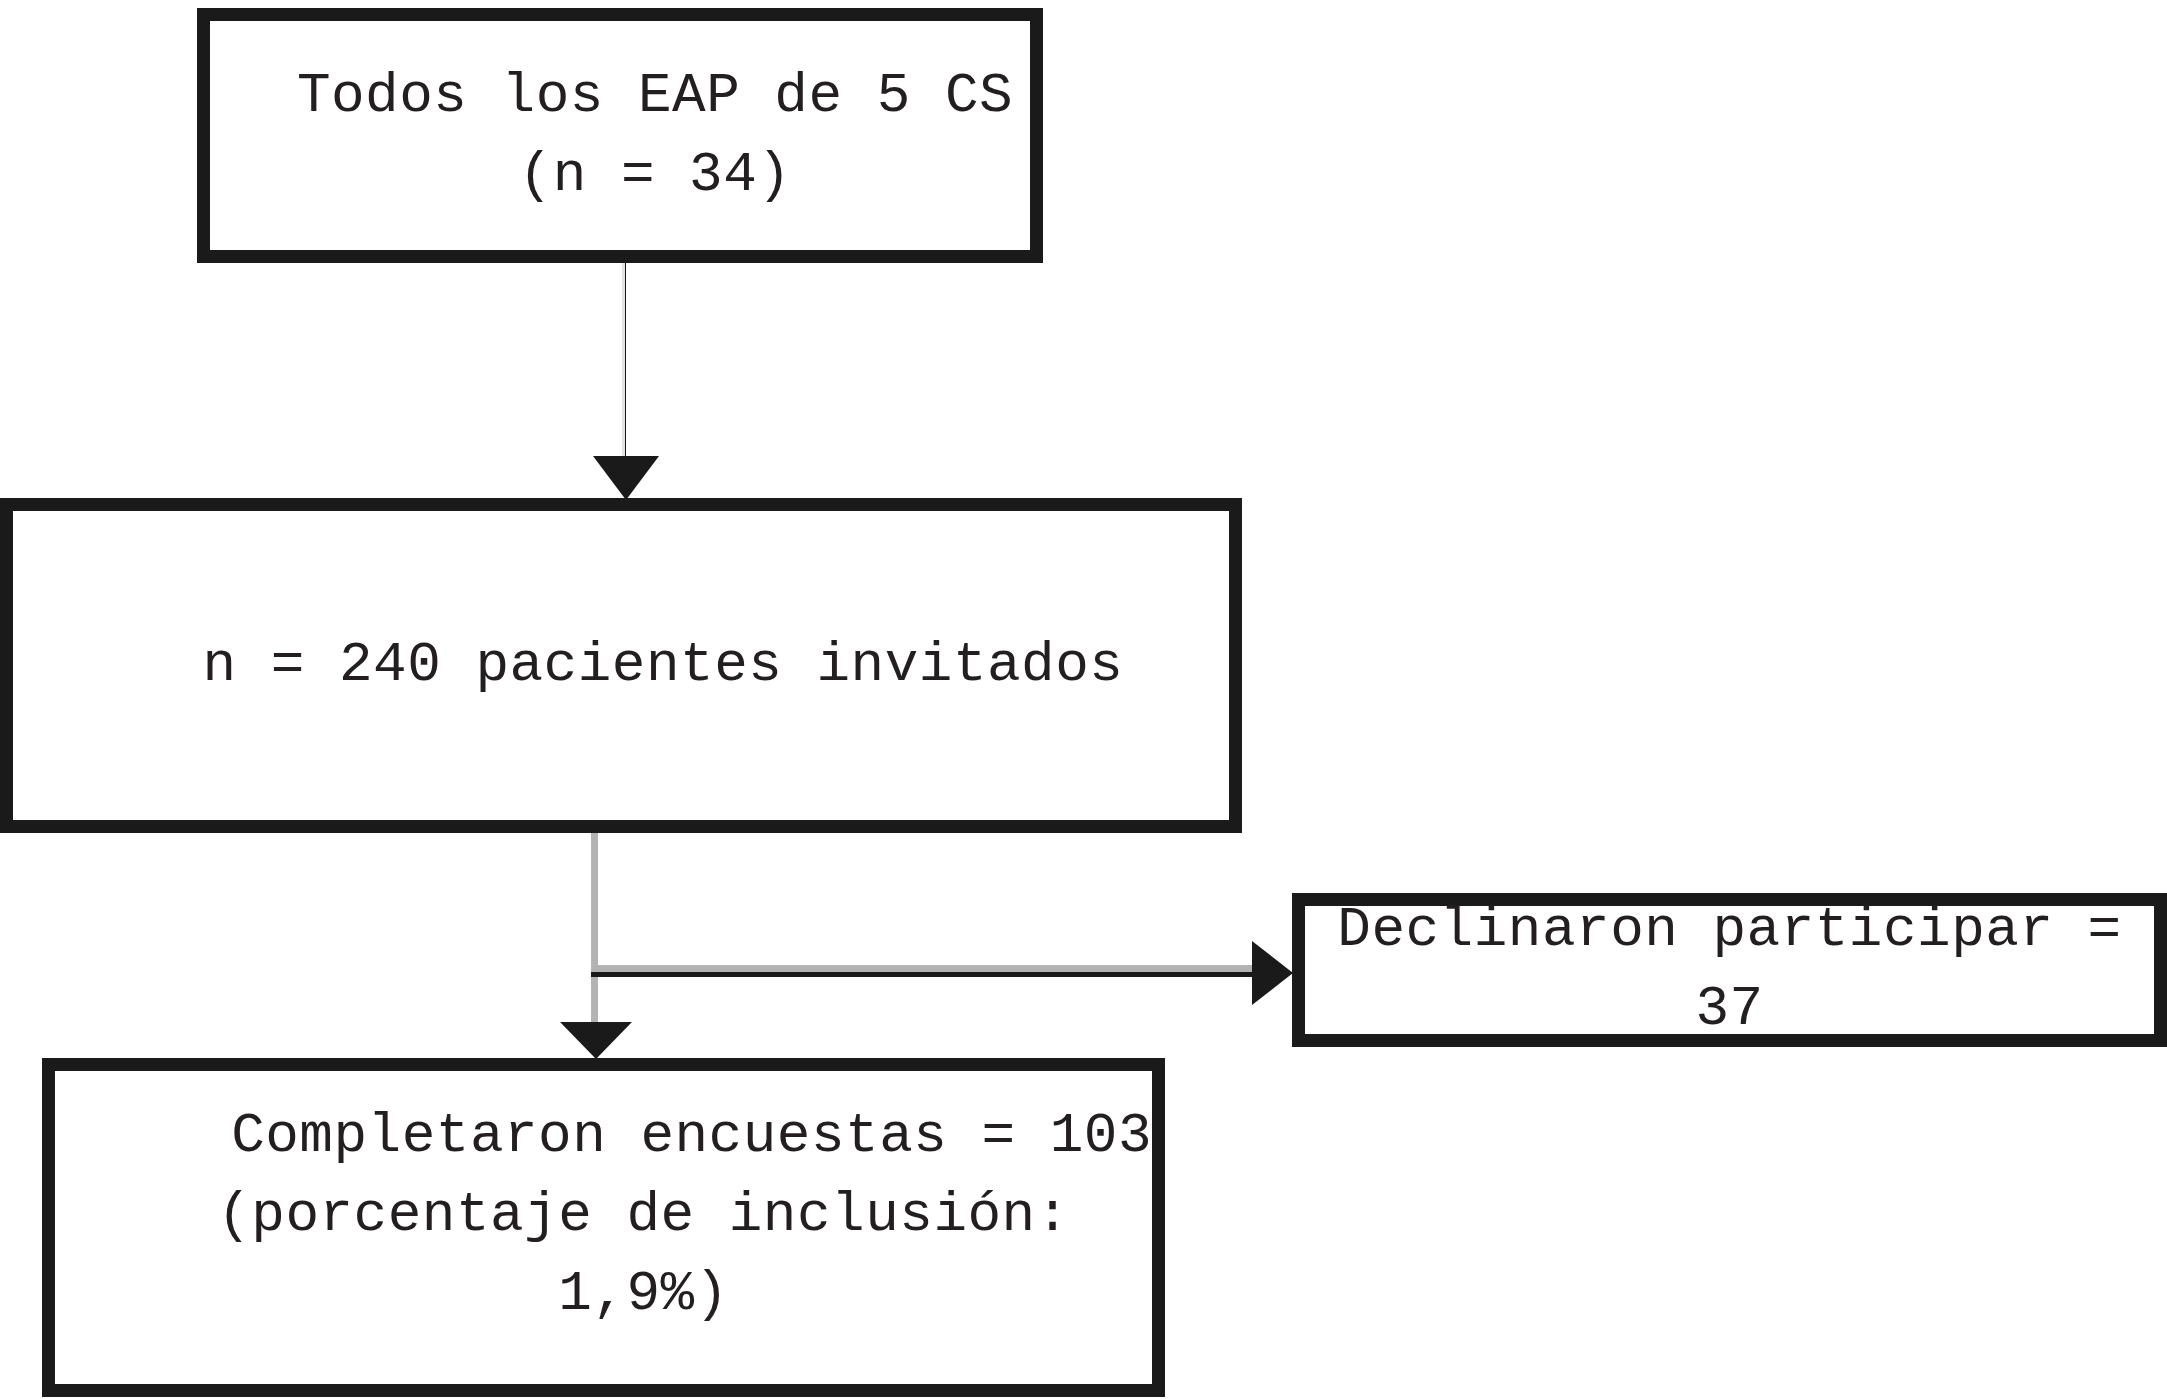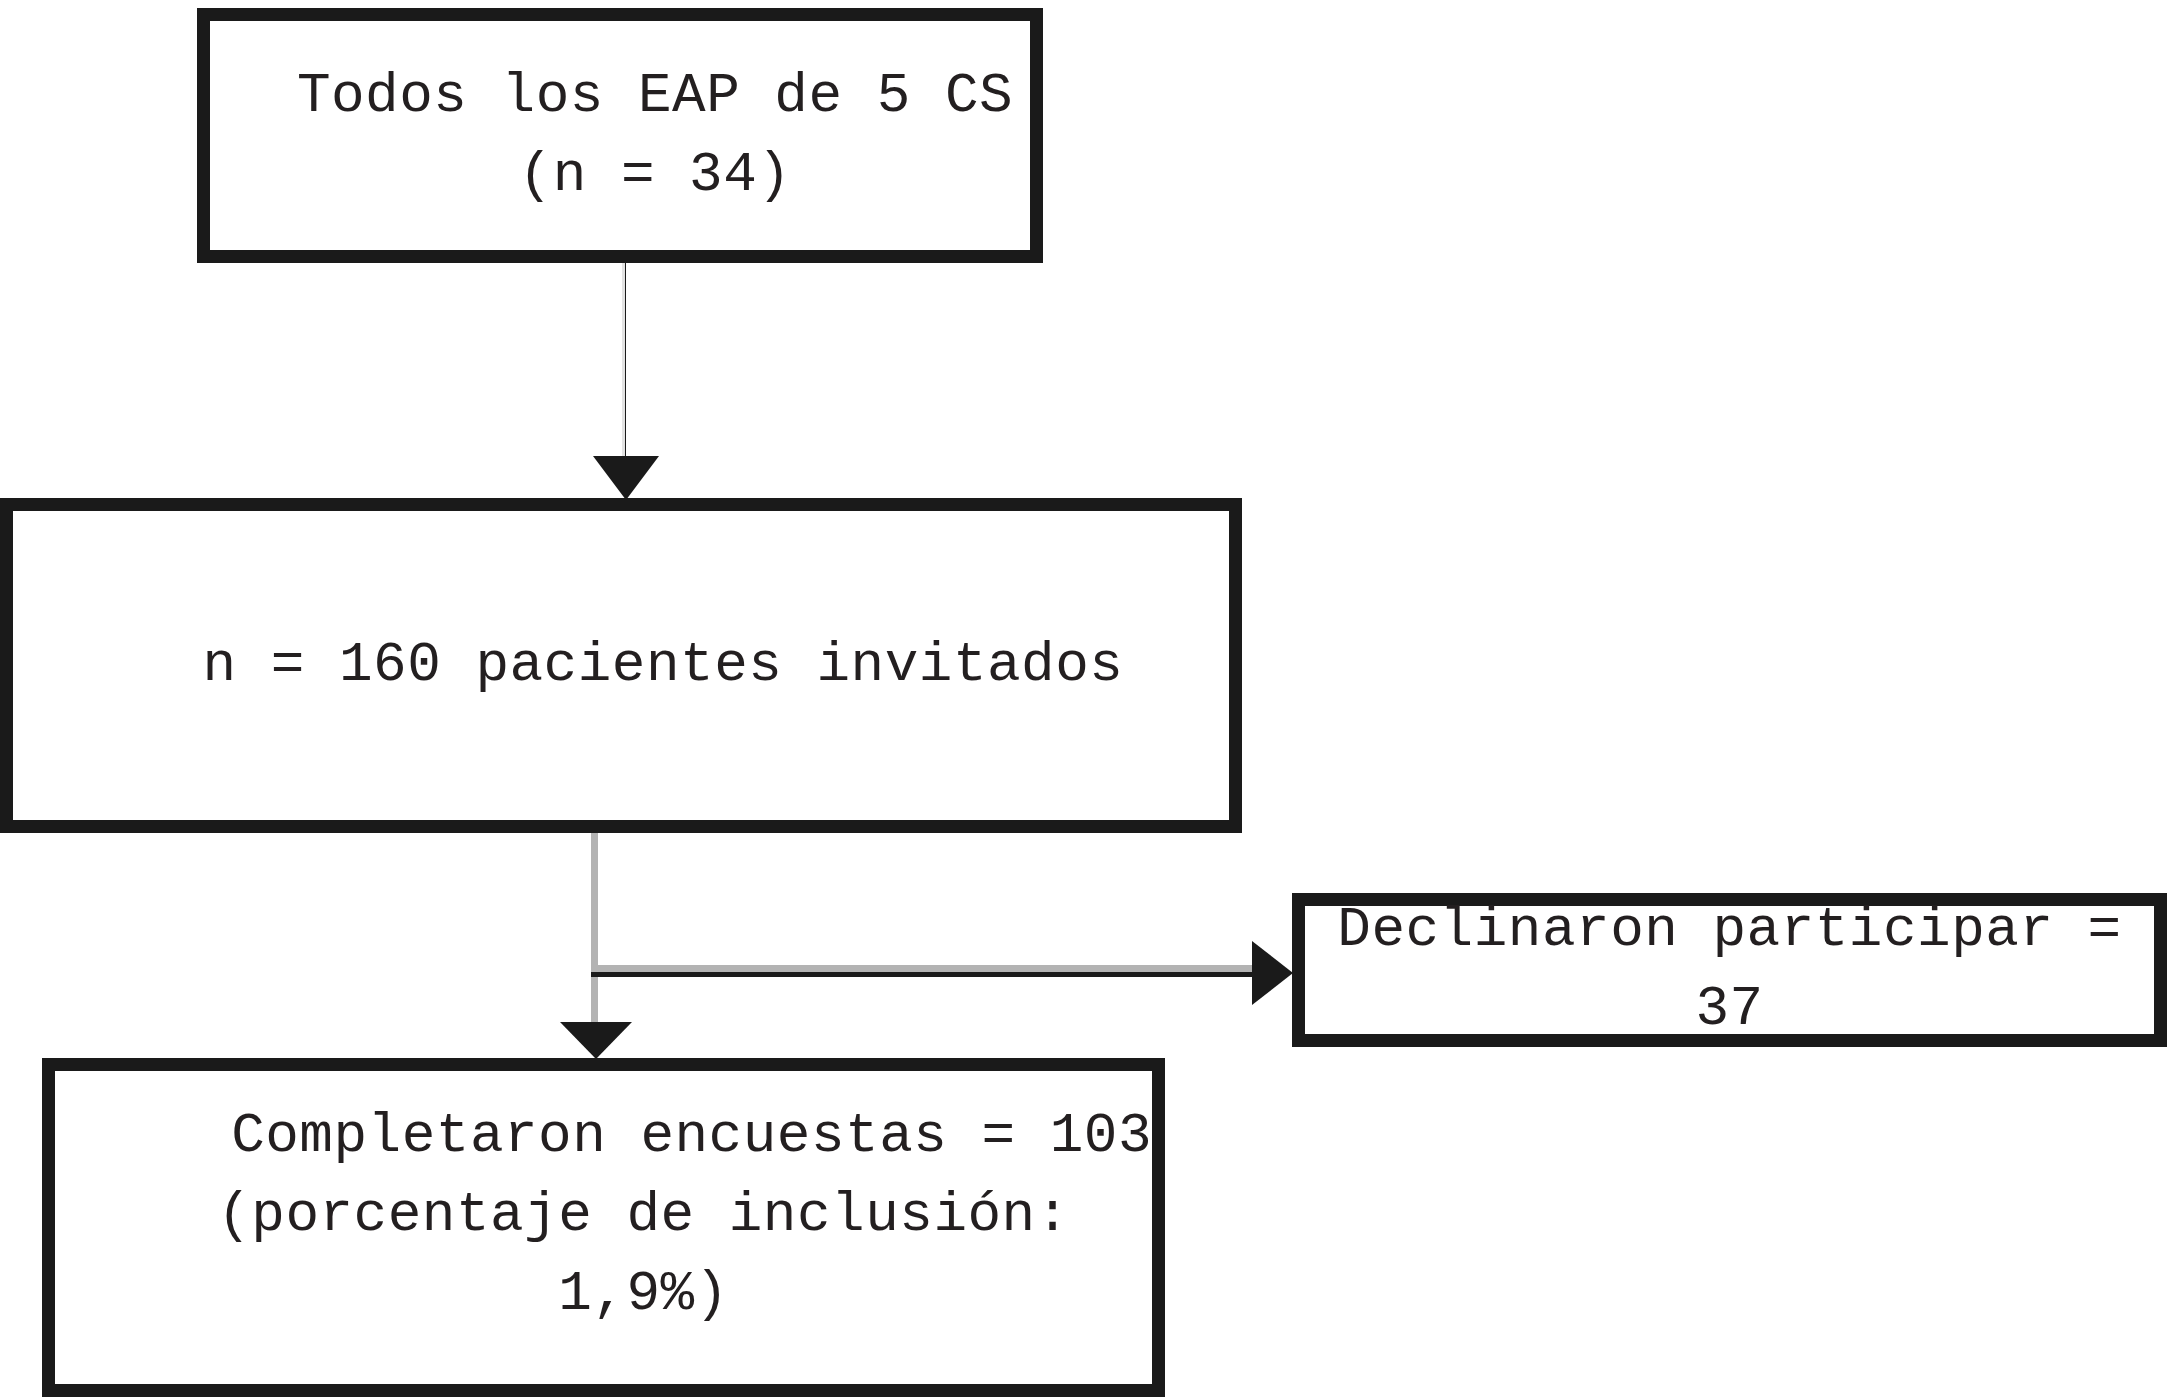--- a/index.html
+++ b/index.html
@@ -90,21 +90,21 @@
 
   <div class="box box-all-eap">
     <div>Todos los EAP de 5 CS</div>
     <div>(n = 34)</div>
   </div>
 
   <div class="shaft-v-black"></div>
   <div class="head-down-1"></div>
 
   <div class="box box-randomized">
-    <div>n = 160 pacientes invitados</div>
+    <div>n = 240 pacientes invitados</div>
   </div>
 
   <div class="shaft-v-gray"></div>
   <div class="head-down-2"></div>
 
   <div class="shaft-h"></div>
   <div class="head-right"></div>
 
   <div class="box box-declined">
     <div>Declinaron participar = 37</div>

